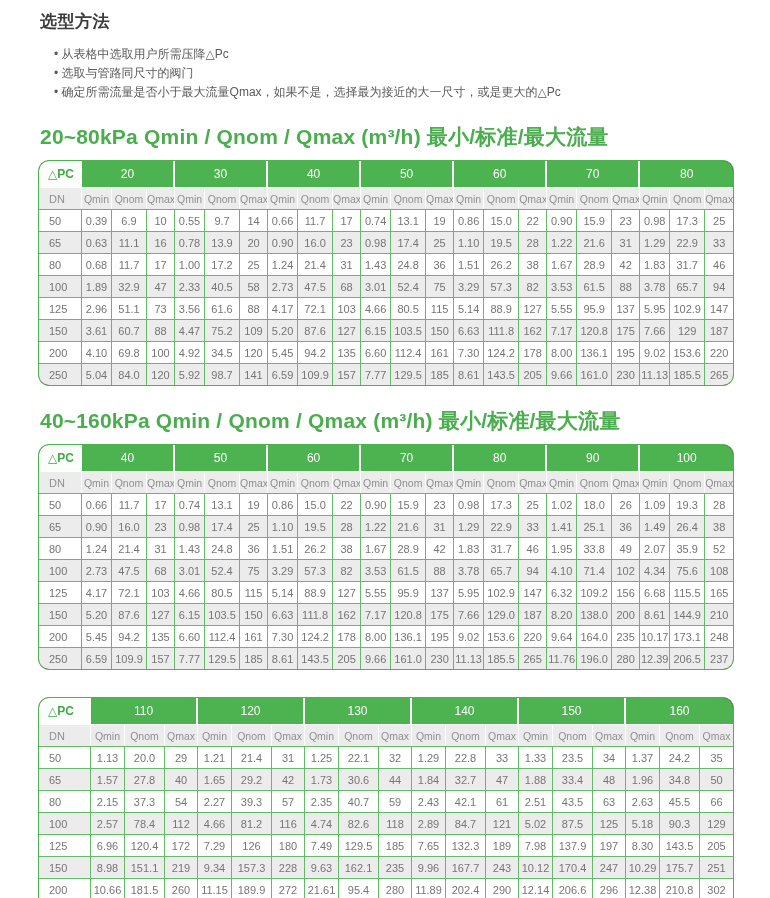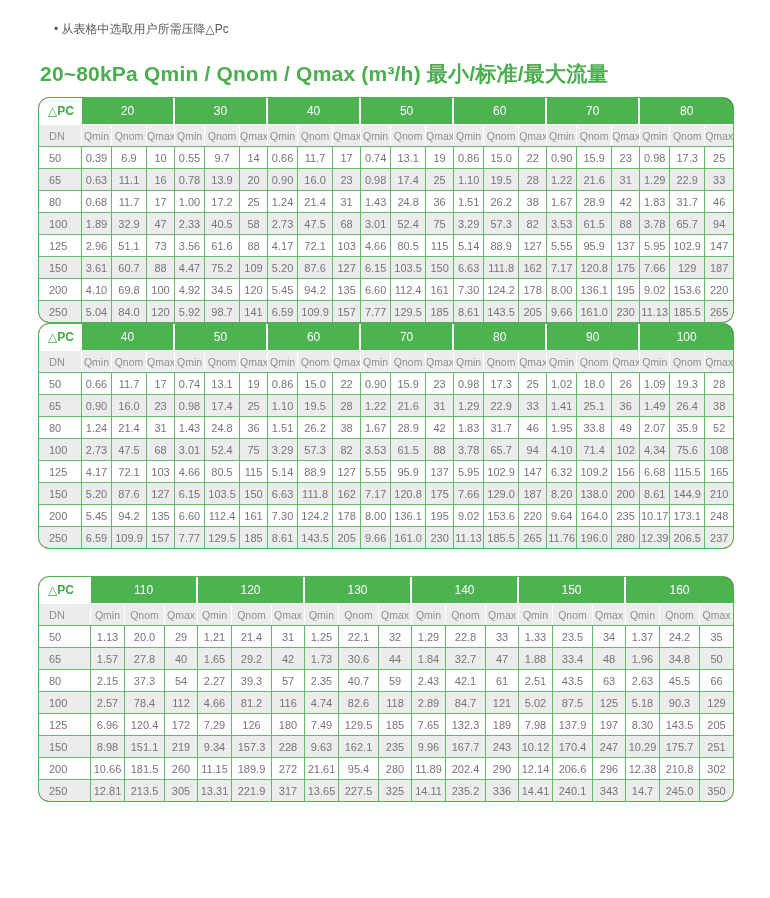--- a/index.html
+++ b/index.html
@@ -55,23 +55,26 @@
   }
   tbody td:last-child{border-right:none;}
   tbody tr:nth-child(even) td{background:var(--stripe);}
   tbody td.dn{text-align:left;padding-left:10px;}
 </style>
 </head>
 <body>
 
 <div class="content">
 
+  <h1 class="page-title">选型方法</h1>
 
   <ul class="bullets">
     <li>从表格中选取用户所需压降△Pc</li>
+    <li>选取与管路同尺寸的阀门</li>
+    <li>确定所需流量是否小于最大流量Qmax，如果不是，选择最为接近的大一尺寸，或是更大的△Pc</li>
   </ul>
 
   <section>
     <h2 class="table-title">20~80kPa Qmin / Qnom / Qmax (m³/h) 最小/标准/最大流量</h2>
     <div>
         <div class="tbl-wrap">
           <table class="flow">
             <colgroup>
               <col style="width: 43px;">
               <col style="width: 30px;">
@@ -325,20 +328,21 @@
                 <td>185.5</td>
                 <td>265</td>
               </tr>
             </tbody>
           </table>
         </div>
       </div>
   </section>
 
   <section>
+    <h2 class="table-title">40~160kPa Qmin / Qnom / Qmax (m³/h) 最小/标准/最大流量</h2>
     <div>
         <div class="tbl-wrap">
           <table class="flow">
             <colgroup>
               <col style="width: 43px;">
               <col style="width: 30px;">
               <col style="width: 35px;">
               <col style="width: 28px;">
               <col style="width: 30px;">
               <col style="width: 35px;">

